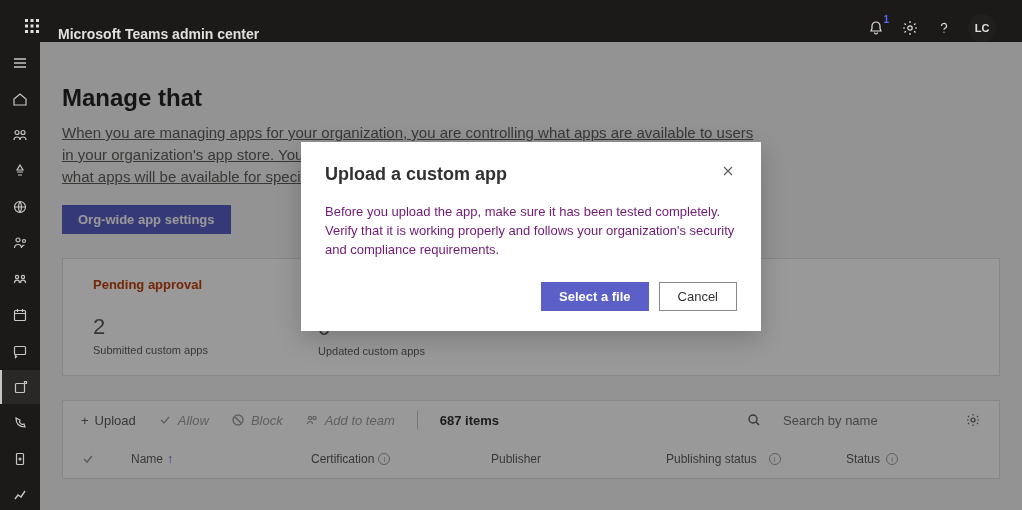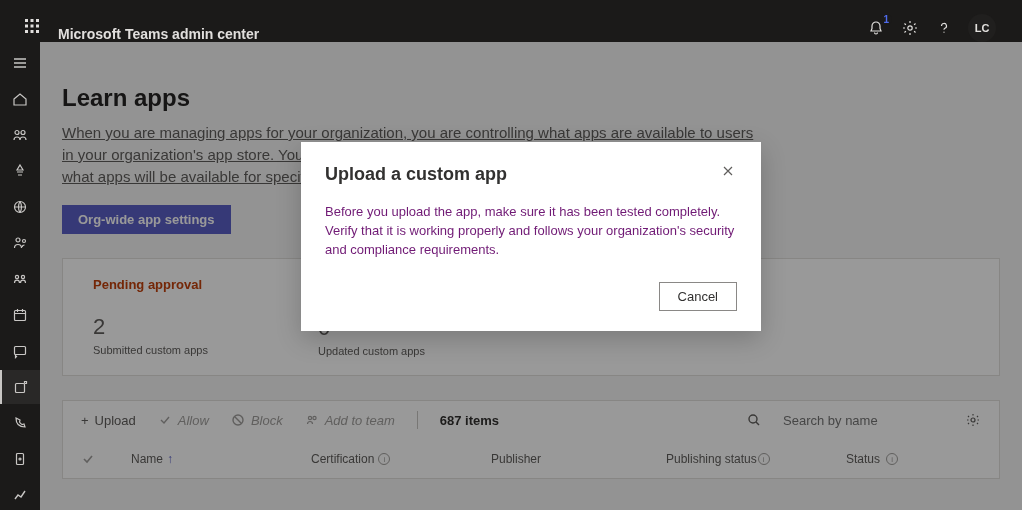--- a/index.html
+++ b/index.html
@@ -96,21 +96,21 @@
 }
 .gear-r { cursor: pointer; color: #605e5c; }
 .thead {
   display: flex; align-items: center;
   padding: 12px 18px; font-size: 12px; color: #605e5c;
 }
 .th-check { width: 50px; }
 .th-name { width: 180px; display: flex; align-items: center; gap: 4px;}
 .th-cert { width: 180px; display: flex; align-items: center; gap: 4px;}
 .th-pub { width: 175px; }
-.th-ps { width: 180px; display: flex; align-items: center; gap: 1px;}
+.th-ps { width: 180px; display: flex; align-items: center; gap: 12px;}
 .th-st { width: 120px; display: flex; align-items: center; gap: 6px;}
 .sort-arrow { color: #5b5fc7; }
 .info-circ {
   width: 12px; height: 12px; border: 1px solid #a19f9d;
   border-radius: 50%; display: inline-flex; align-items: center; justify-content: center;
   font-size: 8px; color: #a19f9d;
 }
 
 .overlay {
   position: absolute; inset: 0;
@@ -257,21 +257,21 @@
       </div>
     <div class="side-item">
         <svg width="16" height="16" viewBox="0 0 16 16" fill="none" stroke="currentColor" stroke-width="1.4">
           <path d="M3 12l3-4 3 2 4-6"></path>
         </svg>
       </div>
   </div>
 
   <div class="main">
     <div class="inner">
-      <div class="h1">Learn apps</div>
+      <div class="h1">Manage that</div>
       <div class="desc">
         <span>When you are managing apps for your organization, you are controlling what apps are available to users in your organization's app store. You can then use app permission and app setup policies to configure what apps will be available for specific users. </span><a>Learn more</a>
       </div>
       <button class="btn-org">Org-wide app settings</button>
 
       <div class="pending-card">
         <div>
           <div class="pending-title">Pending approval</div>
           <div class="kpi-num">2</div>
           <div class="kpi-lbl">Submitted custom apps</div>
@@ -361,18 +361,19 @@
         <div class="dlg-head">
           <div class="dlg-title">Upload a custom app</div>
           <div class="dlg-close">
             <svg width="14" height="14" viewBox="0 0 14 14" stroke="currentColor" stroke-width="1.2">
                 <path d="M3 3l8 8M11 3l-8 8"></path>
               </svg>
           </div>
         </div>
         <div class="dlg-body">Before you upload the app, make sure it has been tested completely. Verify that it is working properly and follows your organization's security and compliance requirements.</div>
         <div class="dlg-actions">
+          <button class="btn-primary">Select a file</button>
           <button class="btn-secondary">Cancel</button>
         </div>
       </div>
     </div>
   </div>
 </div>
 
 </body></html>

